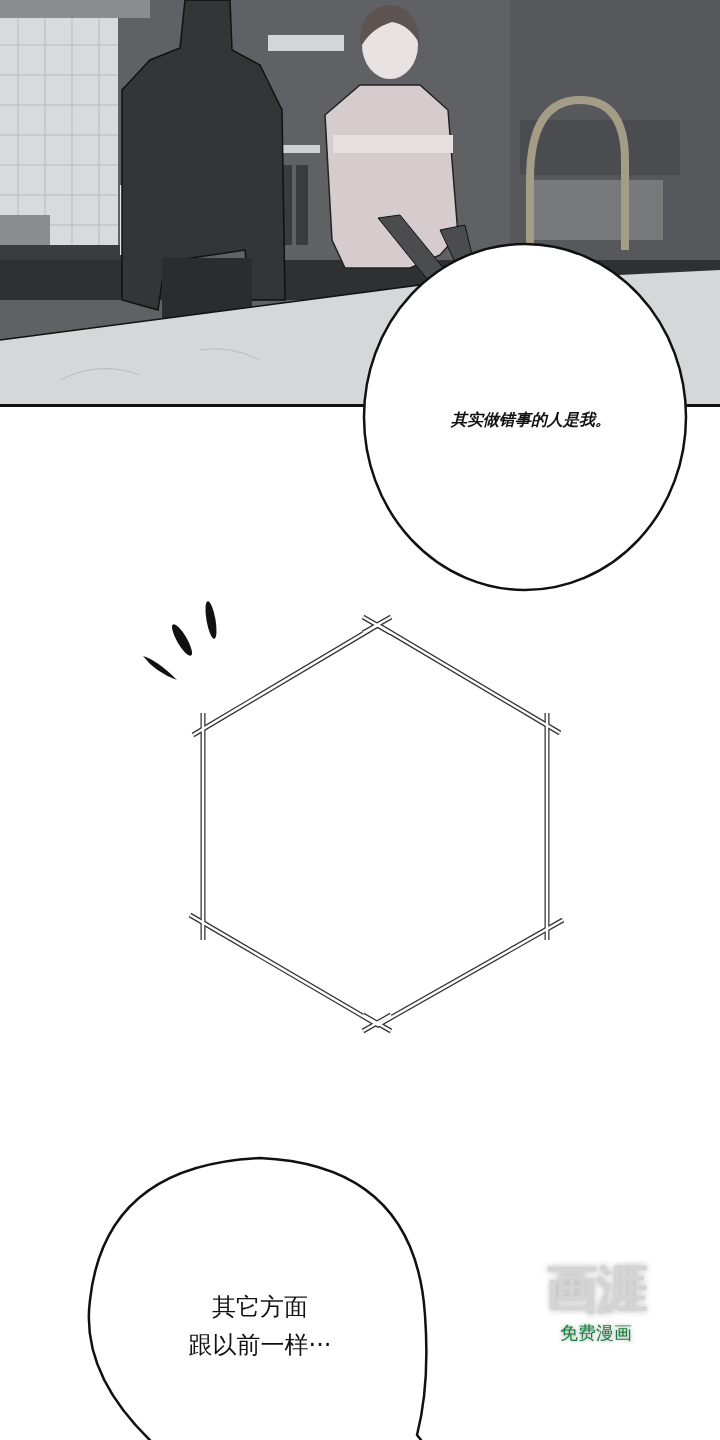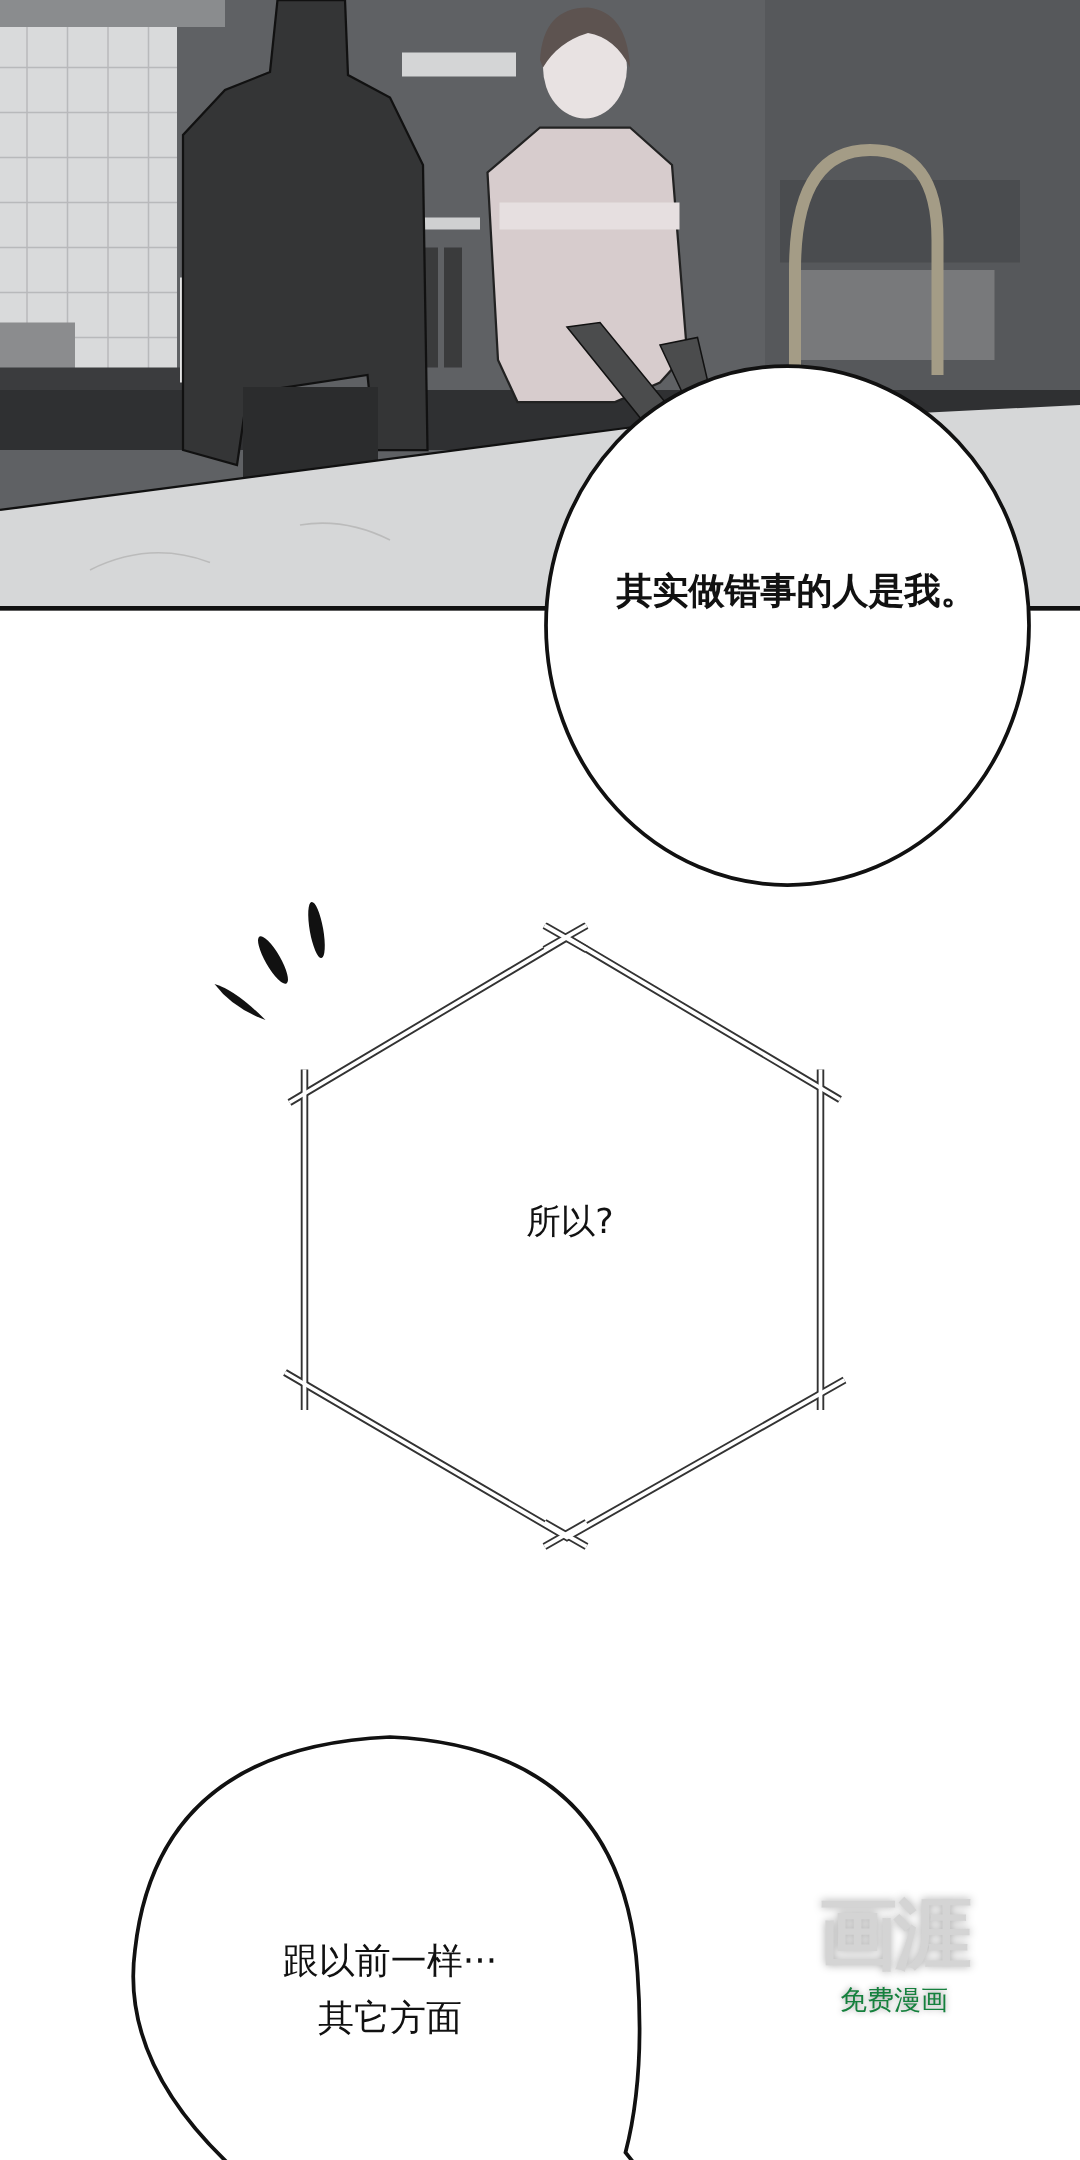--- a/index.html
+++ b/index.html
@@ -67,21 +67,21 @@
 
     <path d="M0 340 L420 285 L720 270 L720 404 L0 404 Z" fill="#d6d7d8"></path>
     <path d="M0 340 L420 285" stroke="#111" stroke-width="1.5"></path>
     <path d="M60 380 Q100 360 140 375 M200 350 Q230 345 260 360 M560 320 Q600 330 640 310" stroke="#bbb" stroke-width="1" fill="none"></path>
   </svg>
 </div>
 
 <svg class="abs" style="left:360px;top:240px;" width="330" height="355" viewBox="0 0 330 355">
   <ellipse cx="165" cy="177" rx="161" ry="173" fill="#ffffff" stroke="#111" stroke-width="2.5"></ellipse>
 </svg>
-<div class="bubble-text" style="left:374px;top:378px;width:314px;font-size:24px;">其实做错事的人是我。</div>
+<div class="bubble-text" style="left:374px;top:410px;width:314px;font-size:16px;font-style:italic;">其实做错事的人是我。</div>
 
 <svg class="abs" style="left:135px;top:598px;" width="90" height="85" viewBox="0 0 90 85">
   <path d="M8 58 Q22 62 42 82 Q20 74 8 58 Z" fill="#111"></path>
   <ellipse cx="47" cy="42" rx="5" ry="18" transform="rotate(-30 47 42)" fill="#111"></ellipse>
   <ellipse cx="76" cy="22" rx="4.5" ry="19" transform="rotate(-10 76 22)" fill="#111"></ellipse>
 </svg>
 
 <svg class="abs" style="left:185px;top:615px;" width="385" height="420" viewBox="0 0 385 420">
   <g fill="none" stroke="#333" stroke-width="5">
     <polyline points="8,120 193,10 375,118"></polyline>
@@ -98,27 +98,26 @@
     <line x1="18" y1="98" x2="18" y2="325"></line>
     <line x1="362" y1="98" x2="362" y2="325"></line>
     <polyline points="5,300 193,410 378,305"></polyline>
     <line x1="178" y1="2" x2="206" y2="18"></line>
       <line x1="206" y1="2" x2="178" y2="18"></line>
     <line x1="178" y1="400" x2="206" y2="416"></line>
       <line x1="206" y1="400" x2="178" y2="416"></line>
   </g>
 </svg>
 <div class="bubble-text" style="left:230px;top:796px;width:300px;font-size:23px;line-height:38px;font-weight:normal;">
-  <div>所以?</div>
 </div>
 
 <svg class="abs" style="left:85px;top:1155px;" width="350" height="290" viewBox="0 0 350 290">
   <path d="M70 290 Q-5 220 5 145 Q20 10 175 3 Q330 10 340 160 Q345 230 332 280 L340 290" fill="#ffffff" stroke="#111" stroke-width="2.5"></path>
 </svg>
 <div class="bubble-text" style="left:135px;top:1288px;width:250px;font-size:24px;line-height:38px;font-weight:normal;">
+  <div>其它方面</div>
   <div>跟以前一样···</div>
-  <div>其它方面</div>
 </div>
 
 <div class="abs watermark">
   <div class="wm-logo">画涯</div>
   <div class="wm-sub">免费漫画</div>
 </div>
 
 </body></html>

